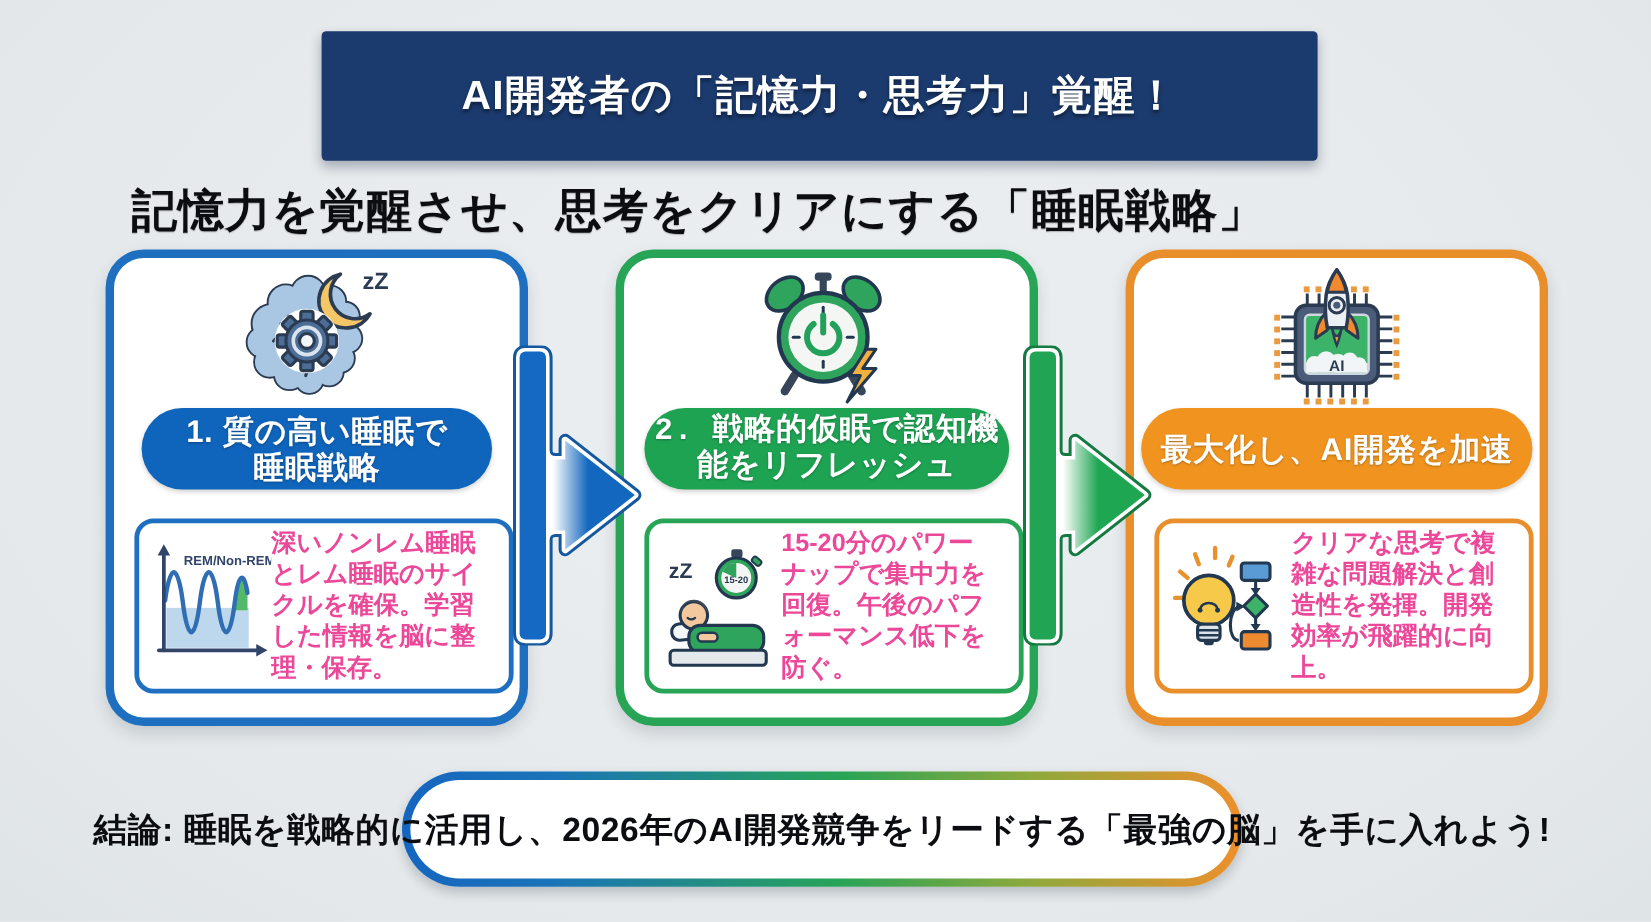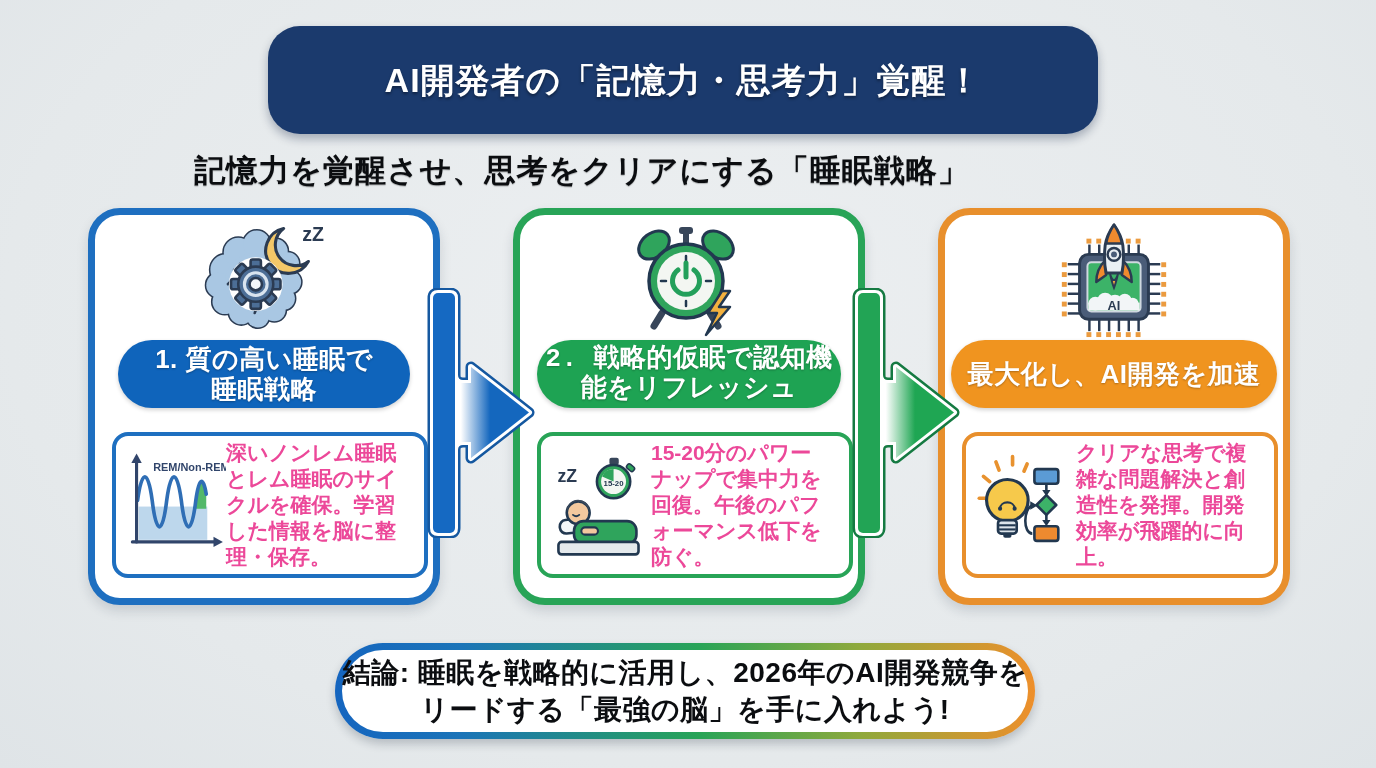--- a/index.html
+++ b/index.html
@@ -7,33 +7,33 @@
     width:1376px;height:768px;overflow:hidden;
     font-family:"Liberation Sans","DejaVu Sans",sans-serif;
     background:#E8EBED;
   }
   #stage{position:relative;width:1376px;height:768px;
     background:radial-gradient(ellipse at 50% 40%, #ECEFF1 0%, #E5E9EB 70%, #DFE4E7 100%);}
 
   
   .header{
     position:absolute;left:268px;top:26px;width:830px;height:108px;
-    background:#1B3A6D;border-radius:32px;
+    background:#1B3A6D;border-radius:4px;
     box-shadow:0 5px 10px rgba(10,25,60,.3);
     display:flex;flex-direction:row;justify-content:center;align-items:center;
   }
   .header .hl{
     color:#fff;font-weight:900;font-size:34px;line-height:46px;letter-spacing:1px;
     text-shadow:0 2px 3px rgba(0,0,0,.4);white-space:nowrap;
   }
 
   
   .subtitle{
     position:absolute;left:0;top:150px;width:1164px;text-align:center;
-    font-size:31px;font-weight:900;color:#0B0D10;letter-spacing:1px;
+    font-size:38px;font-weight:900;color:#0B0D10;letter-spacing:1px;
     text-shadow:0 1px 1px rgba(0,0,0,.25);
   }
 
   
   .card{
     position:absolute;top:208px;width:352px;height:397px;box-sizing:border-box;
     background:#FFFFFF;border:7px solid var(--ac);border-radius:32px;
     box-shadow:0 6px 12px rgba(30,40,60,.15);z-index:1;
   }
   .card.c1{left:88px; --ac:#1E6FC0;--band:#0F64BB;}
@@ -73,21 +73,21 @@
 
   
   .conclusion{
     position:absolute;left:335px;top:643px;width:700px;height:96px;box-sizing:border-box;
     border-radius:48px;padding:7px;
     background:linear-gradient(90deg,#1565BF 0%,#1B74B8 18%,#28A457 52%,#8FA93C 75%,#EE8F2B 100%);
     box-shadow:0 5px 10px rgba(20,30,50,.22);
   }
   .conclusion .inner{
     width:100%;height:100%;background:#fff;border-radius:41px;
-    display:flex;flex-direction:column;justify-content:center;align-items:center;
+    display:flex;justify-content:center;align-items:center;
   }
   .conclusion .cl{
     font-size:28px;font-weight:900;line-height:37px;color:#0B0D10;white-space:nowrap;
     letter-spacing:0.5px;
   }
 
   svg text{font-family:"Liberation Sans","DejaVu Sans",sans-serif;}
 </style>
 </head>
 <body>

